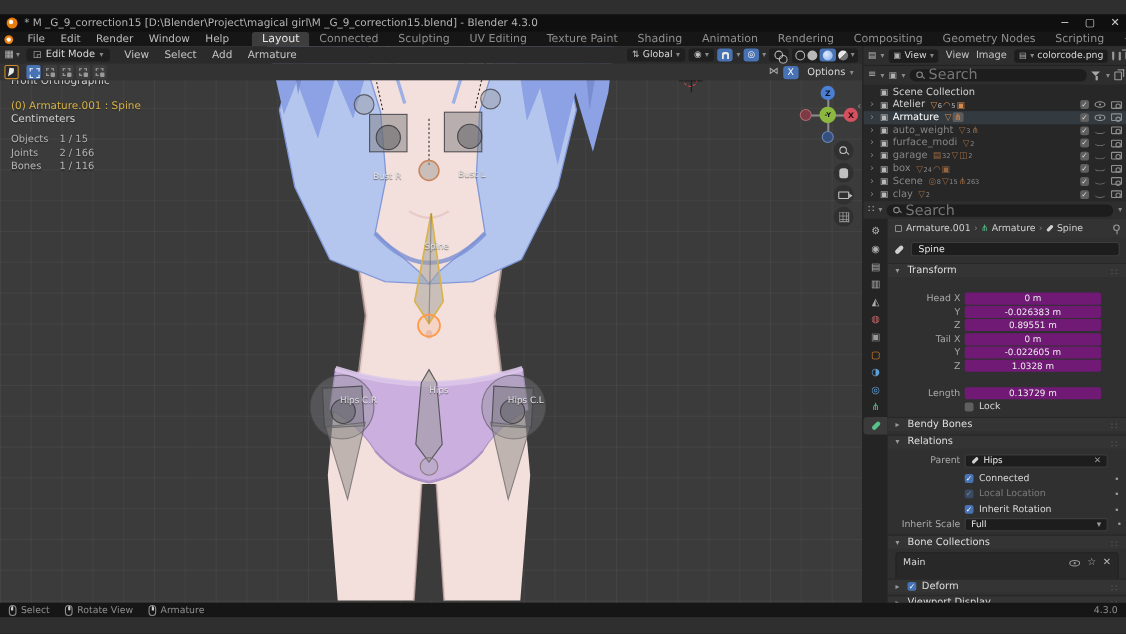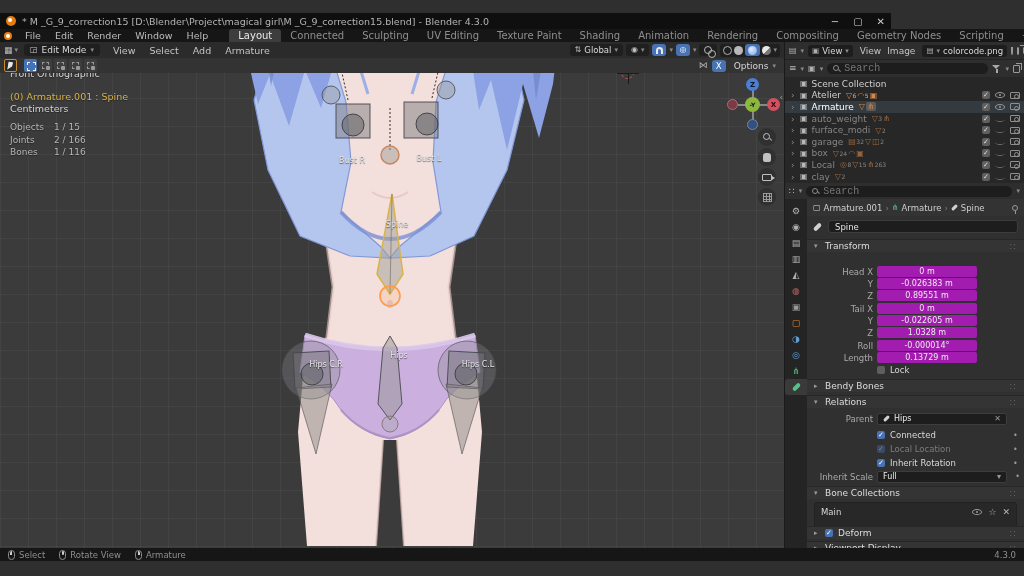--- a/index.html
+++ b/index.html
@@ -1,20 +1,20 @@
 <!DOCTYPE html>
 <html><head>
 <meta charset="utf-8">
 <style>
   * { margin:0; padding:0; box-sizing:border-box; font-family:"DejaVu Sans","Liberation Sans",sans-serif; }
   html,body { background:#222; }
   #root { position:relative; width:1024px; height:576px; background:#2f2f2f; overflow:hidden; font-size:10px; color:#c8c8c8; }
 
   
-  .titlebar { position:absolute; left:0; top:13px; width:891px; height:16px; background:#0f0f0f; display:flex; align-items:center; padding:0 6px; }
+  .titlebar { position:absolute; left:0; top:13px; width:1024px; height:16px; background:#0f0f0f; display:flex; align-items:center; padding:0 6px; }
   .blender-logo { width:10px; height:10px; border-radius:50%; background:#e87d0d; position:relative; margin-right:6px; flex:none; }
   .blender-logo::after { content:""; position:absolute; left:2px; top:2px; width:4px; height:4px; border-radius:50%; background:#fff; }
   .title-text { color:#b4b4b4; font-size:9.5px; white-space:nowrap; overflow:hidden; }
   .winbtns { margin-left:auto; display:flex; gap:14px; color:#cfcfcf; font-size:10px; }
   .winbtns span { cursor:default; }
 
   .menubar { position:absolute; left:0; top:29px; width:1024px; height:13px; background:#161616; display:flex; align-items:center; padding:0 4px; }
   .menubar .menu { color:#bdbdbd; font-size:9.5px; padding:0 7px; }
   #workspace-tabs { display:flex; margin-left:14px; height:13px; align-items:center; }
   .wtab { color:#8f8f8f; font-size:10px; padding:1px 9px; border-radius:3px 3px 0 0; white-space:nowrap; }
@@ -120,21 +120,21 @@
 
   
   .rcol-sep { position:absolute; background:#1a1a1a; }
   .img-hdr { position:absolute; left:785px; top:42px; width:239px; height:18px; background:#2e2e2e; display:flex; align-items:center; gap:4px; padding:0 4px; border-bottom:1px solid #232323; }
   .img-hdr .menu { color:#c4c4c4; font-size:9px; padding:0 3px; }
   .img-chip { display:flex; align-items:center; gap:3px; background:#1d1d1d; border-radius:3px; height:12px; padding:0 4px; }
   .img-chip .lbl { color:#d8d8d8; font-size:8.5px; }
 
   .outl-hdr { position:absolute; left:785px; top:60px; width:239px; height:17px; background:#2e2e2e; display:flex; align-items:center; gap:4px; padding:0 4px; }
   .searchbox { display:flex; align-items:center; gap:4px; background:#1d1d1d; border-radius:7px; height:11px; padding:0 6px; flex:1; }
-  .searchbox .ph { color:#767676; font-size:10px;font-family:Liberation Mono, monospace; }
+  .searchbox .ph { color:#767676; font-size:13px; }
   .outliner { position:absolute; left:785px; top:77px; width:239px; height:106px; background:#272727; overflow:hidden; padding-top:1px; }
   .orow { display:flex; align-items:center; height:11.6px; padding:0 4px 0 6px; font-size:9px; color:#cfcfcf; }
   .orow.dim { color:#858585; }
   .orow.dim .oi { opacity:.65; }
   .orow.active { color:#fff; background:#333a40; }
   .orow .exp { color:#8a8a8a; width:9px; font-size:9px; }
   .orow .cicon { color:#b8b8b8; font-size:8px; margin-right:4px; }
   .orow .lbl { margin-right:5px; white-space:nowrap; }
   .orow .oi { color:#d3894d; font-size:8px; margin-right:1px; display:inline-flex; align-items:baseline; }
   .orow .oi.boxed { background:#5c5c5c; border-radius:2px; padding:0 1.5px; }
@@ -152,21 +152,21 @@
   .breadcrumb .bico { font-size:8px; color:#c8c8c8; }
   .breadcrumb .pin { margin-left:auto; }
   .namerow { position:absolute; left:6px; top:21px; width:205px; height:13px; display:flex; align-items:center; gap:6px; }
   .namefield { flex:1; background:#1d1d1d; border:1px solid #3d3d3d; border-radius:3px; height:13px; display:flex; align-items:center; padding:0 6px; color:#e4e4e4; font-size:8.5px; }
   .phead { position:absolute; left:0; width:217px; height:13px; display:flex; align-items:center; gap:4px; padding:0 7px; color:#dedede; font-size:9px; border-top:1px solid #272727; background:#343434; }
   .phead .arr { color:#9a9a9a; font-size:7px; width:7px; }
   .phead .grip { margin-left:auto; color:#6a6a6a; font-size:8px; letter-spacing:1px; }
   .phead .i-chk { margin-right:1px; }
   .prow { position:absolute; height:11px; display:flex; align-items:center; }
   .prow .plabel { position:absolute; right:151px; text-align:right; color:#a9a9a9; font-size:8.5px; white-space:nowrap; }
-  .pfield { position:absolute; left:70px; width:100px; height:10.5px; background:#a21caf; border-radius:2px; color:#ececec; font-size:8px; display:flex; align-items:center; justify-content:center; }
+  .pfield { position:absolute; left:70px; width:124px; height:10.5px; background:#701a75; border-radius:2px; color:#ececec; font-size:8px; display:flex; align-items:center; justify-content:center; }
   .pfield.darkf { background:#1d1d1d; border:1px solid #3d3d3d; justify-content:flex-start; padding:0 5px; gap:4px; }
   .pfield.darkf .xbtn { margin-left:auto; color:#9a9a9a; font-size:8px; }
   .pcheck { position:absolute; left:70px; display:flex; align-items:center; gap:5px; color:#d8d8d8; font-size:8.5px; }
   .pcheck.dim { color:#7c7c7c; }
   .adot { position:absolute; right:4px; color:#9a9a9a; font-size:8px; }
   .listbox { position:absolute; left:7px; width:203px; height:36px; background:#282828; border:1px solid #222; border-radius:3px; }
   .lrow { display:flex; align-items:center; height:17px; padding:0 6px; color:#d8d8d8; font-size:8.5px; gap:6px; }
   .lrow .sp { flex:1; }
   .lrow .gl { color:#b8b8b8; font-size:9px; }
 
@@ -540,21 +540,21 @@
           <span class="spacer"></span>
           <span class="ctrls">
             <span class="i-chk">✓</span>
             <span class="i-eye-c"></span>
             <span class="i-cam"></span>
           </span>
         </div>
         <div class="orow dim">
           <span class="exp">›</span>
           <span class="cicon">▣</span>
-          <span class="lbl">Local</span>
+          <span class="lbl">Scene</span>
           <span class="oi">◎<sub>8</sub></span>
           <span class="oi">▽<sub>15</sub></span>
           <span class="oi">⋔<sub>263</sub></span>
           <span class="spacer"></span>
           <span class="ctrls">
             <span class="i-chk">✓</span>
             <span class="i-eye-c"></span>
             <span class="i-cam"></span>
           </span>
         </div>
@@ -662,24 +662,20 @@
         <span class="pfield">0 m</span>
       </div>
     <div class="prow" style="top:116px;left:0;width:217px">
         <span class="plabel">Y</span>
         <span class="pfield">-0.022605 m</span>
       </div>
     <div class="prow" style="top:128px;left:0;width:217px">
         <span class="plabel">Z</span>
         <span class="pfield">1.0328 m</span>
       </div>
-    <div class="prow" style="top:141px;left:0;width:217px">
-        <span class="plabel">Roll</span>
-        <span class="pfield">-0.000014°</span>
-      </div>
     <div class="prow" style="top:153px;left:0;width:217px">
         <span class="plabel">Length</span>
         <span class="pfield">0.13729 m</span>
       </div>
     <div class="pcheck" style="top:166px">
         <span class="i-chk"></span>
         <span>Lock</span>
       </div>
 
     <div class="phead" style="top:180px">

